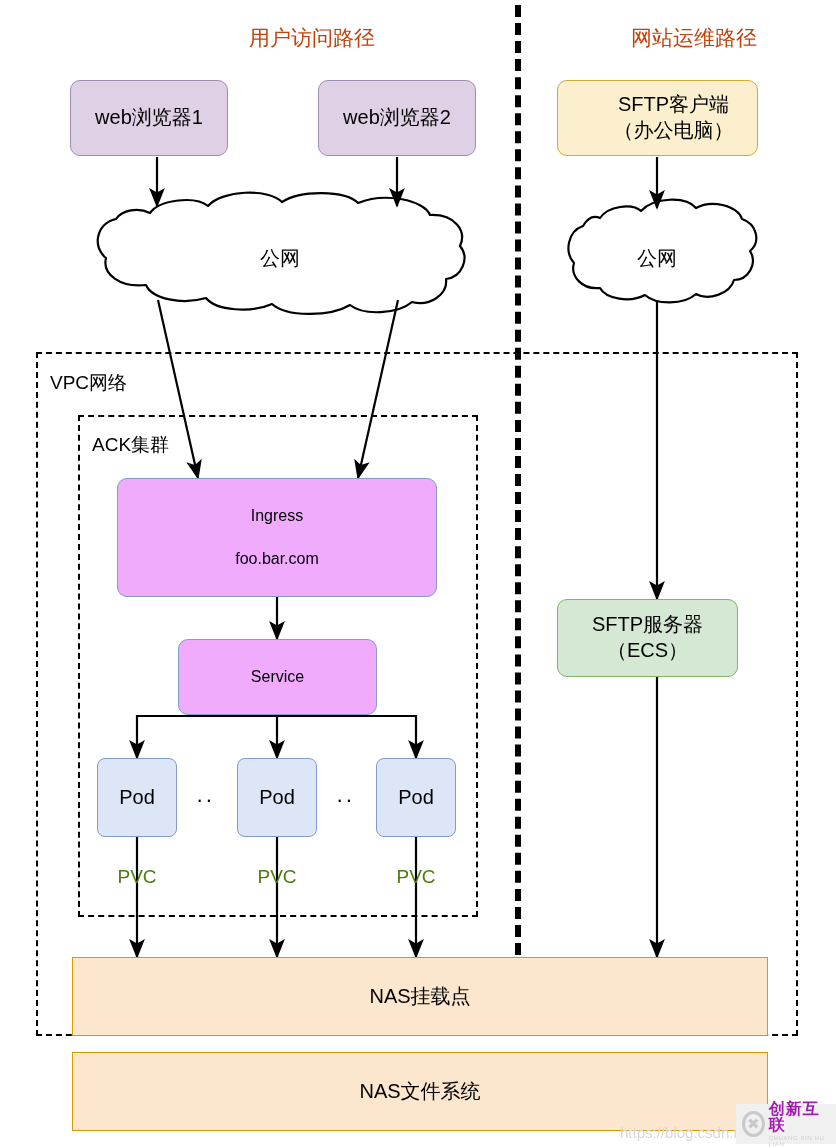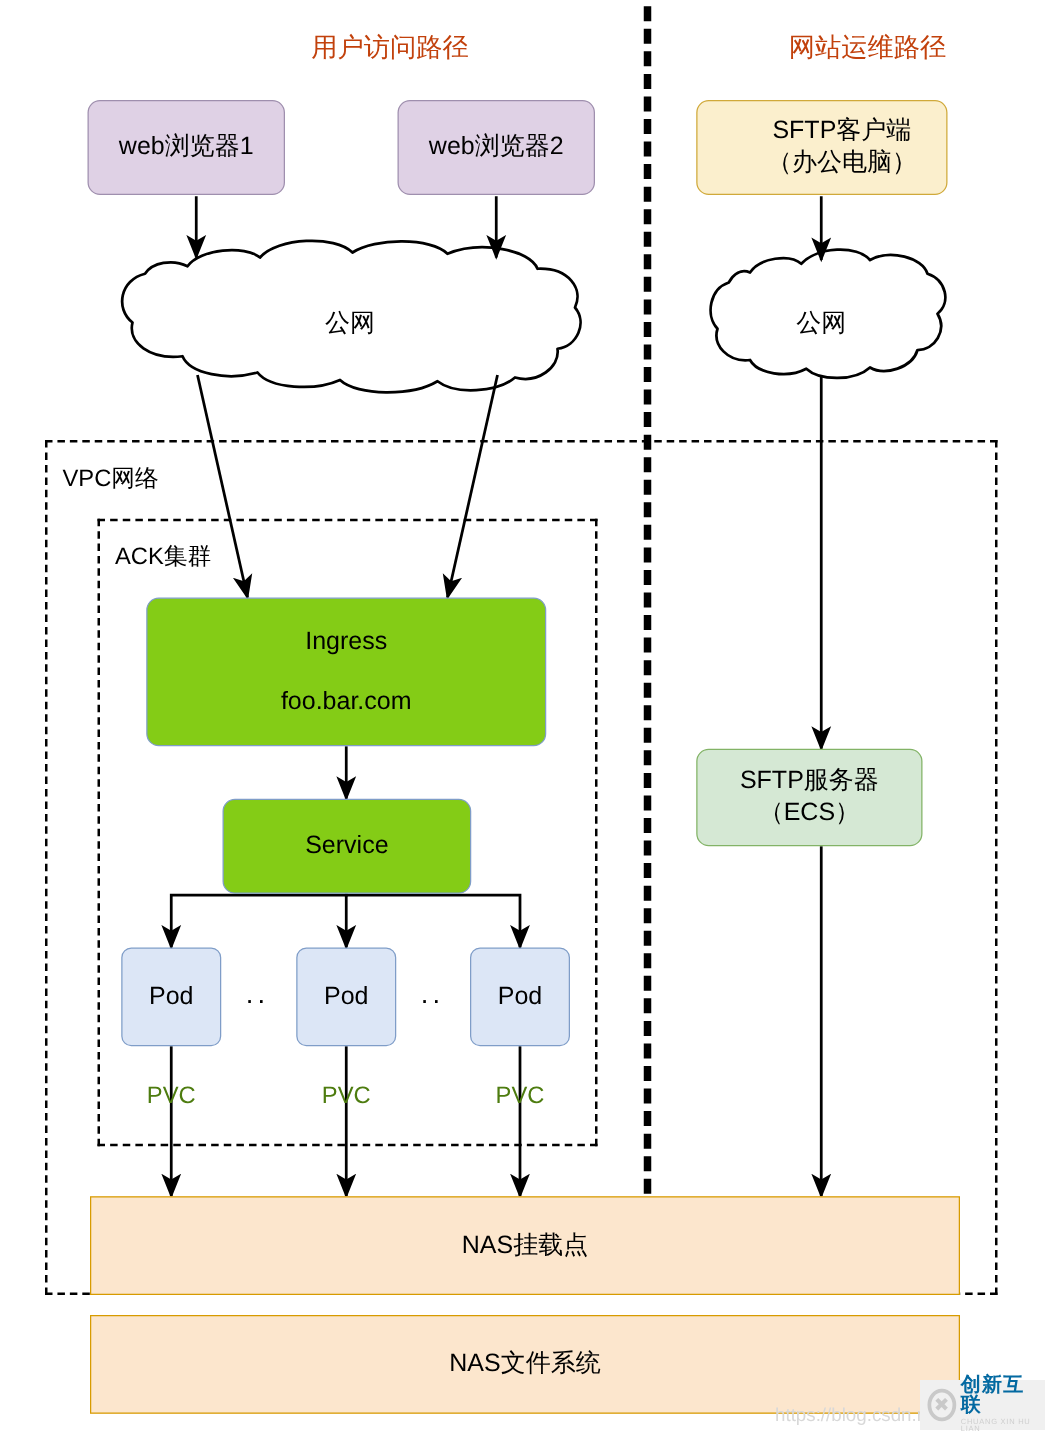--- a/index.html
+++ b/index.html
@@ -58,24 +58,24 @@
     font-size: 20px;
     padding-left: 32px;
   }
   .sftp-server-box {
     background: #d5e8d4;
     border: 1.8px solid #82b366;
     border-radius: 10px;
     font-size: 20px;
   }
   .k8s-box {
-    background: #84cc16;
+    background: #f0abfc;
     border: 1.7px solid #7f9dc8;
     border-radius: 10px;
-    font-size: 20px;
+    font-size: 16px;
   }
   .pod-box {
     background: #dce6f6;
     border: 1.7px solid #7f9dc8;
     border-radius: 8px;
     font-size: 20px;
   }
   .nas-box {
     background: #fce6cd;
     border: 1.8px solid #d79b00;
@@ -141,21 +141,21 @@
     color: #c9c9c9;
     font-size: 15px;
     font-weight: bold;
     display: flex;
     align-items: center;
     justify-content: center;
     box-sizing: border-box;
     margin-right: 4px;
   }
   .wm-text { display: flex; flex-direction: column; line-height: 1; }
-  .wm-cn { font-size: 16px; color: #0369a1; font-weight: bold; letter-spacing: 1px; }
+  .wm-cn { font-size: 16px; color: #a21caf; font-weight: bold; letter-spacing: 1px; }
   .wm-en { font-size: 6px; color: #cfcfcf; letter-spacing: 0.6px; margin-top: 2px; }
 </style>
 </head>
 <body>
 
 <div id="stage">
 
   <svg id="edges" viewBox="0 0 836 1148" xmlns="http://www.w3.org/2000/svg">
     <defs>
       <marker id="arrow" markerWidth="10" markerHeight="10" refX="8.2" refY="4" orient="auto" markerUnits="strokeWidth">

